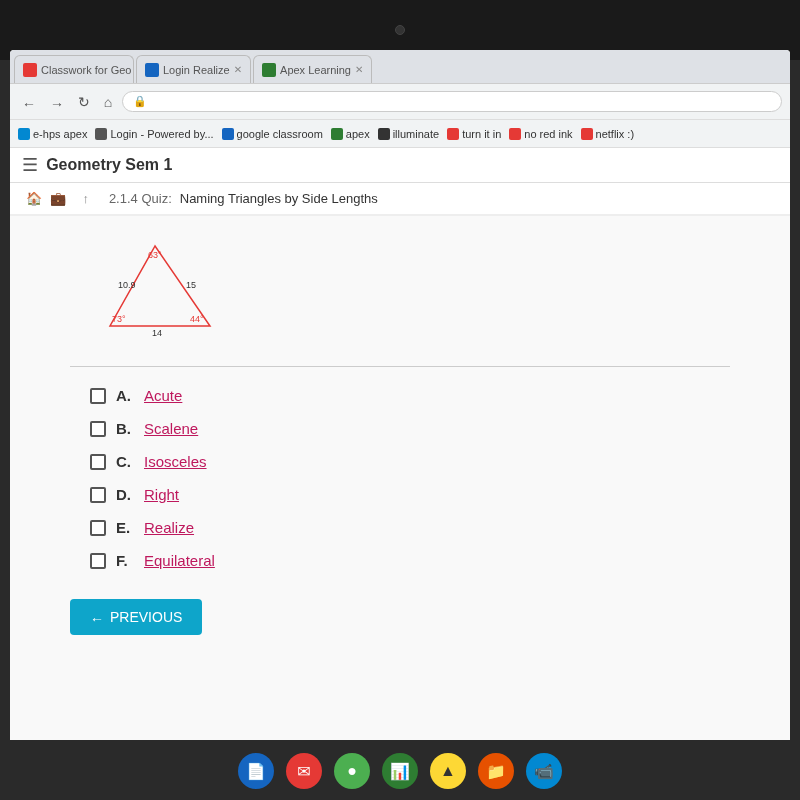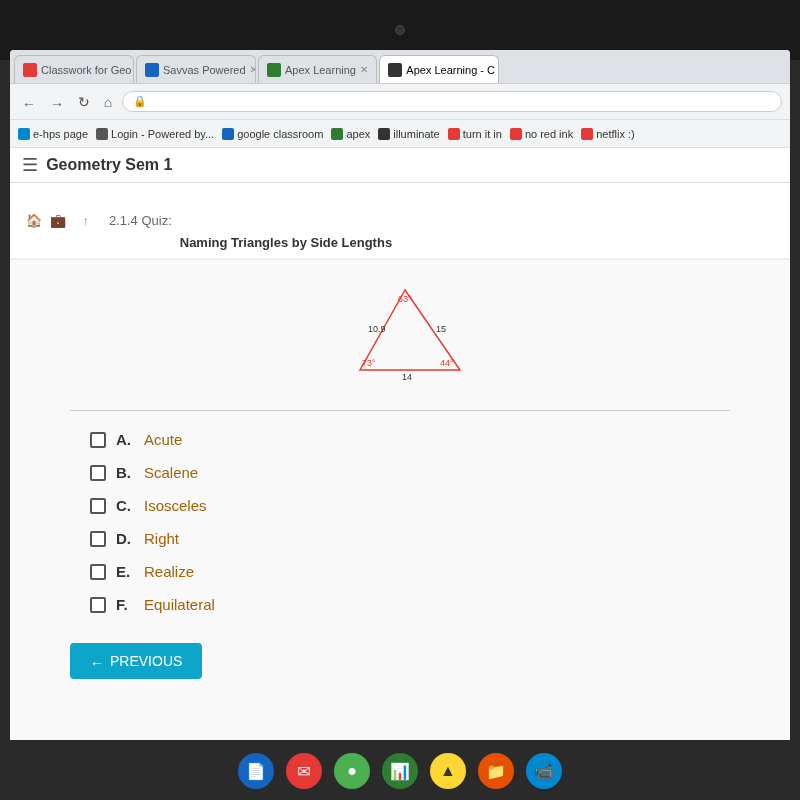--- a/index.html
+++ b/index.html
@@ -171,34 +171,34 @@
       background: #fff;
       border-bottom: 2px solid #eee;
       padding: 8px 16px;
       display: flex;
       align-items: center;
       gap: 8px;
       font-size: 13px;
     }
     .quiz-nav-icon { color: #555; cursor: pointer; }
     .quiz-breadcrumb { color: #666; margin-left: 12px; }
-    .quiz-title { font-weight: bold; color: #333; margin-top: 44px; }
+    .quiz-title { font-weight: normal; color: #333; }
 
     
     .quiz-main {
       flex: 1;
       background: #f9f9f9;
       padding: 20px 60px;
       overflow-y: auto;
     }
 
     
     .triangle-container {
       display: flex;
-      justify-content: center;
+      justify-content: flex-start;
       margin-bottom: 20px;
       padding-left: 20px;
     }
 
     
     .divider {
       border: none;
       border-top: 1px solid #ccc;
       margin: 10px 0 20px 0;
     }
@@ -225,21 +225,22 @@
       background: #fff;
       flex-shrink: 0;
       cursor: pointer;
     }
     .answer-letter {
       font-weight: bold;
       color: #333;
       min-width: 18px;
     }
     .answer-text {
-      color: #a16207;
+      color: #be185d;
+      text-decoration: underline;
     }
 
     
     .btn-previous {
       margin-top: 30px;
       background: #0ea5ca;
       color: #fff;
       border: none;
       padding: 10px 20px;
       border-radius: 4px;
@@ -283,49 +284,44 @@
 <div class="browser">
 
   <div class="tabs-bar">
     <div class="tab">
       <div class="tab-icon" style="background:#e53935;"></div>
       <span>Classwork for Geo</span>
 
     </div>
     <div class="tab">
       <div class="tab-icon" style="background:#1565c0;"></div>
-      <span>Savvas Powered</span>
+      <span>Login Realize</span>
       <span class="tab-close">✕</span>
     </div>
     <div class="tab">
       <div class="tab-icon" style="background:#2e7d32;"></div>
       <span>Apex Learning</span>
-      <span class="tab-close">✕</span>
-    </div>
-    <div class="tab active">
-      <div class="tab-icon" style="background:#333;"></div>
-      <span>Apex Learning - C</span>
       <span class="tab-close">✕</span>
     </div>
   </div>
 
   <div class="address-bar">
     <button class="nav-btn">←</button>
     <button class="nav-btn">→</button>
     <button class="nav-btn">↻</button>
     <button class="nav-btn">⌂</button>
     <div class="url-box">
       <span class="lock-icon">🔒</span>
     </div>
   </div>
 
   <div class="bookmarks-bar">
     <div class="bookmark-item">
       <div class="bookmark-icon" style="background:#0288d1;"></div>
-      <span>e-hps page</span>
+      <span>e-hps apex</span>
     </div>
     <div class="bookmark-item">
       <div class="bookmark-icon" style="background:#555;"></div>
       <span>Login - Powered by...</span>
     </div>
     <div class="bookmark-item">
       <div class="bookmark-icon" style="background:#1565c0;"></div>
       <span>google classroom</span>
     </div>
     <div class="bookmark-item">

